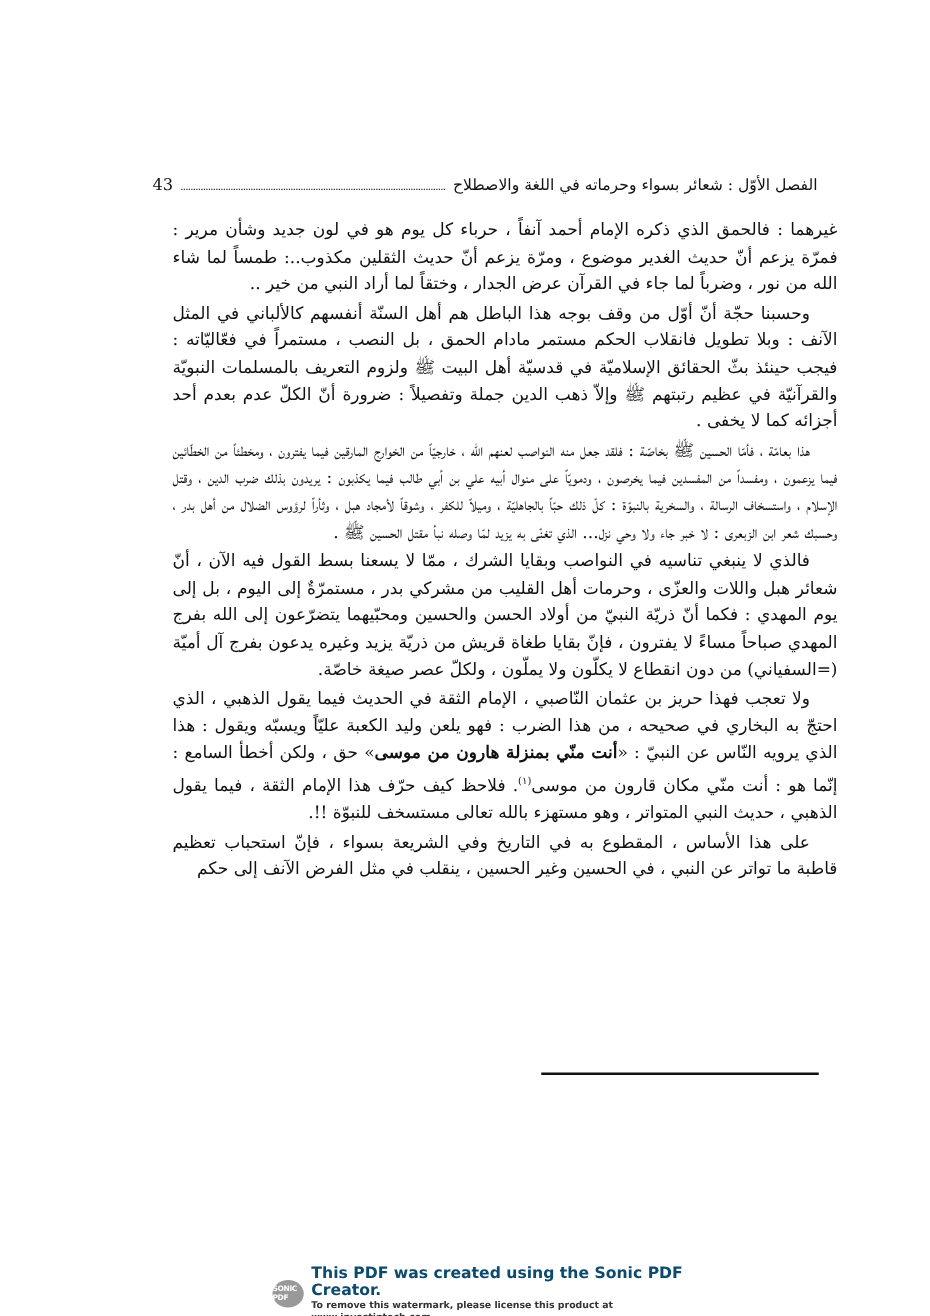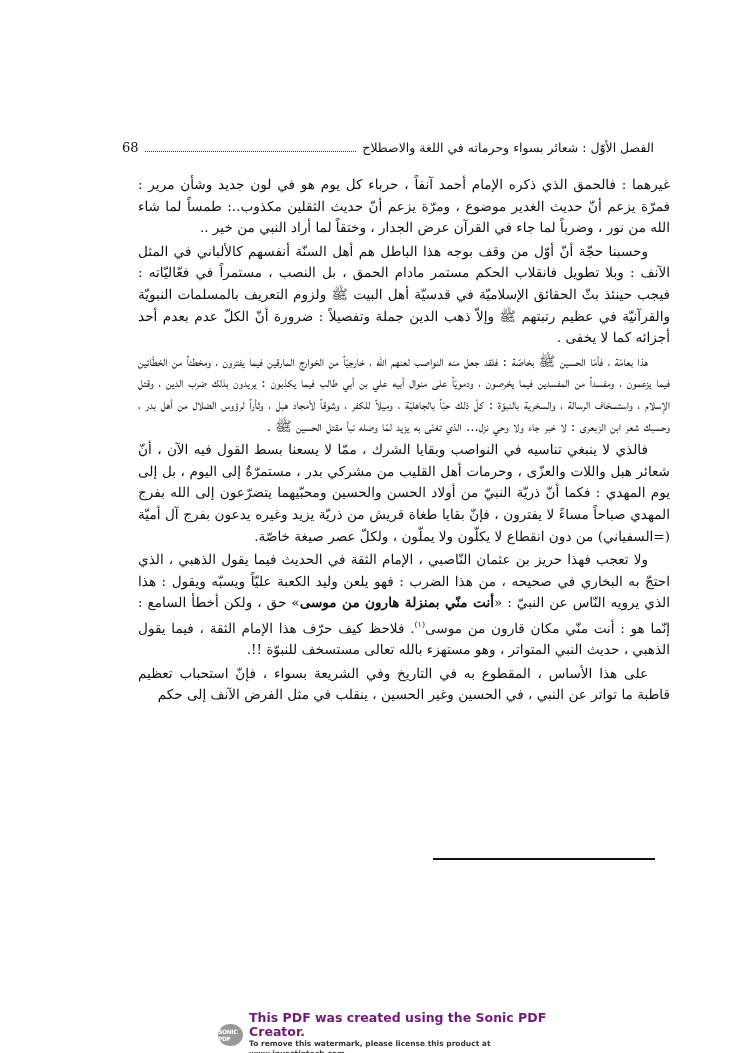--- a/index.html
+++ b/index.html
@@ -11,33 +11,33 @@
     .header .pagenum { white-space: nowrap; font-size: 13px; }
     .body-text { position: absolute; top: 174px; left: 138px; width: 532px; direction: rtl; text-align: justify; font-size: 13.6px; line-height: 21.6px; }
     .body-text p { margin: 0; text-align-last: right; }
     .body-text p.indent { text-indent: 22px; margin-top: 2px; }
     .body-text b { font-weight: bold; }
     .fn-rule { position: absolute; top: 858px; left: 433px; width: 222px; height: 2px; background: #111; }
     .footnote { position: absolute; top: 866px; left: 300px; width: 354px; direction: rtl; text-align: right; font-size: 12.5px; }
     .watermark { position: absolute; top: 1019px; left: 218px; width: 330px; height: 32px; display: flex; align-items: center; font-family: "DejaVu Sans", "Liberation Sans", sans-serif; }
     .wm-logo { width: 30px; height: 22px; border-radius: 50%; background: #999; color: #fff; font-size: 6px; font-weight: bold; display: flex; align-items: center; justify-content: center; margin-right: 6px; letter-spacing: -0.3px; }
     .wm-text { display: flex; flex-direction: column; }
-    .wm-main { font-size: 12.5px; font-weight: bold; color: #701a75; line-height: 14px; }
+    .wm-main { font-size: 12.5px; font-weight: bold; color: #0c4a6e; line-height: 14px; }
     .wm-sub { font-size: 7.5px; font-weight: bold; color: #333; line-height: 10px; }
     .wm-sub a { color: #333; text-decoration: underline; }
   </style>
 </head>
 <body>
 
 <div class="page">
 
   <div class="header">
     <span class="title">الفصل الأوّل : شعائر بسواء وحرماته في اللغة والاصطلاح</span>
     <span class="dots"></span>
-    <span class="pagenum">68</span>
+    <span class="pagenum">43</span>
   </div>
 
   <div class="body-text">
     <p>غيرهما : فالحمق الذي ذكره الإمام أحمد آنفاً ، حرباء كل يوم هو في لون جديد وشأن مرير : فمرّة يزعم أنّ حديث الغدير موضوع ، ومرّة يزعم أنّ حديث الثقلين مكذوب..: طمساً لما شاء الله من نور ، وضرباً لما جاء في القرآن عرض الجدار ، وختقاً لما أراد النبي من خير ..</p>
     <p class="indent">وحسبنا حجّة أنّ أوّل من وقف بوجه هذا الباطل هم أهل السنّة أنفسهم كالألباني في المثل الآنف : وبلا تطويل فانقلاب الحكم مستمر مادام الحمق ، بل النصب ، مستمراً في فعّاليّاته : فيجب حينئذ بثّ الحقائق الإسلاميّة في قدسيّة أهل البيت ﷺ ولزوم التعريف بالمسلمات النبويّة والقرآنيّة في عظيم رتبتهم ﷺ وإلاّ ذهب الدين جملة وتفصيلاً : ضرورة أنّ الكلّ عدم بعدم أحد أجزائه كما لا يخفى .</p>
     <p class="indent">هذا بعامّة ، فأمّا الحسين ﷺ بخاصّة : فلقد جعل منه النواصب لعنهم الله ، خارجيّاً من الخوارج المارقين فيما يفترون ، ومخطئاً من الخطّائين فيما يزعمون ، ومفسداً من المفسدين فيما يخرصون ، ودمويّاً على منوال أبيه علي بن أبي طالب فيما يكذبون : يريدون بذلك ضرب الدين ، وقتل الإسلام ، واستسخاف الرسالة ، والسخرية بالنبوّة : كلّ ذلك حبّاً بالجاهليّة ، وميلاً للكفر ، وشوقاً لأمجاد هبل ، وثأراً لرؤوس الضلال من أهل بدر ، وحسبك شعر ابن الزبعرى : لا خبر جاء ولا وحي نزل... الذي تغنّى به يزيد لمّا وصله نبأ مقتل الحسين ﷺ .</p>
     <p class="indent">فالذي لا ينبغي تناسيه في النواصب وبقايا الشرك ، ممّا لا يسعنا بسط القول فيه الآن ، أنّ شعائر هبل واللات والعزّى ، وحرمات أهل القليب من مشركي بدر ، مستمرّةٌ إلى اليوم ، بل إلى يوم المهدي : فكما أنّ ذريّة النبيّ من أولاد الحسن والحسين ومحبّيهما يتضرّعون إلى الله بفرج المهدي صباحاً مساءً لا يفترون ، فإنّ بقايا طغاة قريش من ذريّة يزيد وغيره يدعون بفرج آل أميّة (=السفياني) من دون انقطاع لا يكلّون ولا يملّون ، ولكلّ عصر صيغة خاصّة.</p>
     <p class="indent"><span>ولا تعجب فهذا حريز بن عثمان النّاصبي ، الإمام الثقة في الحديث فيما يقول الذهبي ، الذي احتجّ به البخاري في صحيحه ، من هذا الضرب : فهو يلعن وليد الكعبة عليّاً ويسبّه ويقول : هذا الذي يرويه النّاس عن النبيّ : «</span><b>أنت منّي بمنزلة هارون من موسى</b><span>» حق ، ولكن أخطأ السامع : إنّما هو : أنت منّي مكان قارون من موسى</span><sup style="font-size:8px">(١)</sup><span>. فلاحظ كيف حرّف هذا الإمام الثقة ، فيما يقول الذهبي ، حديث النبي المتواتر ، وهو مستهزء بالله تعالى مستسخف للنبوّة !!.</span></p>
     <p class="indent">على هذا الأساس ، المقطوع به في التاريخ وفي الشريعة بسواء ، فإنّ استحباب تعظيم قاطبة ما تواتر عن النبي ، في الحسين وغير الحسين ، ينقلب في مثل الفرض الآنف إلى حكم</p>
   </div>

